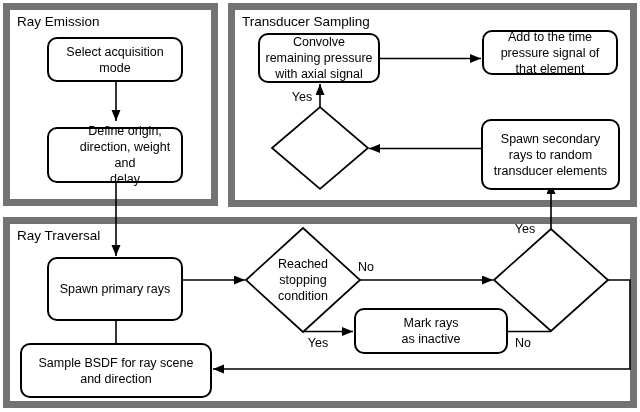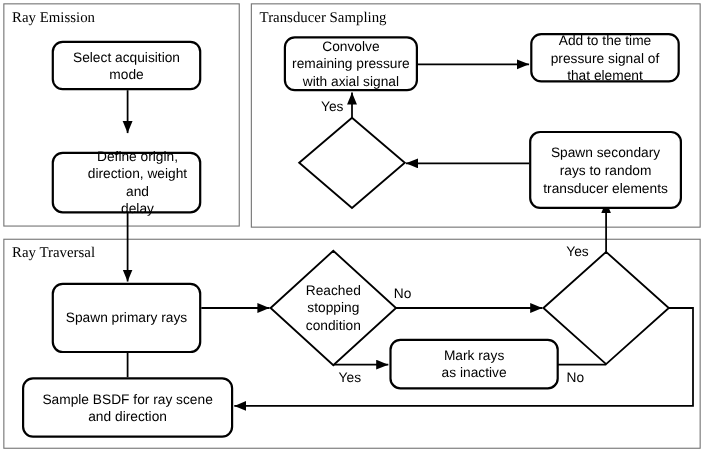--- a/index.html
+++ b/index.html
@@ -7,25 +7,24 @@
     position: relative;
     width: 640px;
     height: 412px;
     background: #ffffff;
     font-family: "Liberation Sans", sans-serif;
     color: #000000;
     overflow: hidden;
   }
   .panel {
     position: absolute;
-    border: 1px solid #737373;
+    border: 7px solid #737373;
     background: transparent;
     box-sizing: border-box;
     z-index: 0;
-    font-family: Liberation Serif, serif;
   }
   .panel-title {
     position: absolute;
     top: 4px;
     left: 7px;
     font-size: 13.5px;
     line-height: 16px;
     white-space: nowrap;
   }
   #panel-ray-emission   { left: 3px;   top: 3px;   width: 215px; height: 203px; }
@@ -58,21 +57,21 @@
     display: flex;
     align-items: center;
     justify-content: center;
     text-align: center;
     font-size: 12.5px;
     line-height: 16px;
     white-space: pre-line;
     z-index: 2;
   }
   #node-select-acquisition { left: 47px;  top: 37px;  width: 136px; height: 45px; }
-  #node-define-origin      { left: 47px;  top: 138px; width: 136px; height: 56px; padding-left: 20px; }
+  #node-define-origin      { left: 47px;  top: 127px; width: 136px; height: 56px; padding-left: 20px; }
   #node-convolve           { left: 258px; top: 33px;  width: 122px; height: 50px; }
   #node-add-time           { left: 482px; top: 30px;  width: 136px; height: 45px; }
   #node-spawn-secondary    { left: 481px; top: 119px; width: 139px; height: 71px; }
   #node-spawn-primary      { left: 47px;  top: 257px; width: 136px; height: 64px; }
   #node-mark-rays          { left: 354px; top: 308px; width: 154px; height: 46px; }
   #node-sample-bsdf        { left: 20px;  top: 343px; width: 192px; height: 55px; }
 
   .dlabel {
     position: absolute;
     text-align: center;

